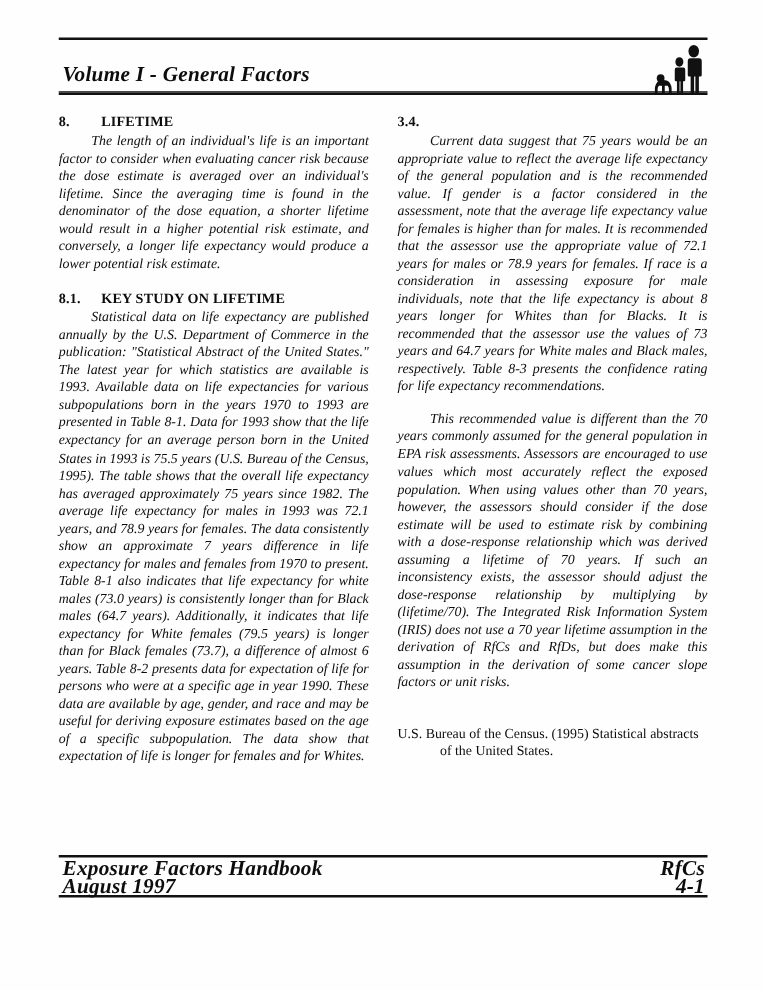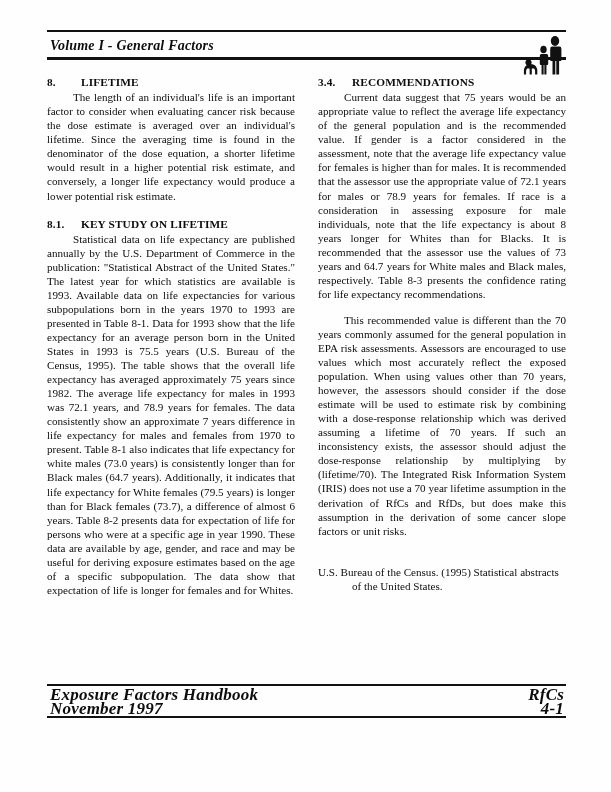--- a/index.html
+++ b/index.html
@@ -42,23 +42,23 @@
   }
   .rule-thin {
     border: 0;
     border-top: 1.3px solid #111;
     margin: 0;
     width: 100%;
   }
   .header-line {
     font-style: italic;
     font-weight: bold;
-    font-size: 14px;
+    font-size: 17px;
     letter-spacing: 0.2px;
-    padding: 6px 0 3px 3px;
+    padding: 18px 0 3px 3px;
     line-height: 1.15;
   }
   .header-logo {
     position: absolute;
     right: 2px;
     top: 3px;
     width: 46px;
     height: 44px;
   }
 
@@ -91,21 +91,21 @@
   .sec-head.spaced-top { margin-top: 14px; }
 
   p.body {
     font-size: 11.1px;
     line-height: 14.05px;
     text-align: justify;
     text-justify: inter-word;
     margin: 0;
     hyphens: none;
   }
-  p.body.indent { text-indent: 26px; }
+  p.body.indent { text-indent: 26px; font-style: italic; }
   p.body + p.body { margin-top: 12px; }
 
   p.ref {
     font-size: 11.1px;
     line-height: 14.05px;
     text-align: left;
     margin: 27px 0 0 0;
     padding-left: 34px;
     text-indent: -34px;
   }
@@ -188,38 +188,37 @@
           <span class="sec-title">KEY STUDY ON LIFETIME</span>
         </div>
         <p class="body indent">Statistical data on life expectancy are published annually by the U.S. Department of Commerce in the publication: "Statistical Abstract of the United States." The latest year for which statistics are available is 1993. Available data on life expectancies for various subpopulations born in the years 1970 to 1993 are presented in Table 8-1. Data for 1993 show that the life expectancy for an average person born in the United States in 1993 is 75.5 years (U.S. Bureau of the Census, 1995). The table shows that the overall life expectancy has averaged approximately 75 years since 1982. The average life expectancy for males in 1993 was 72.1 years, and 78.9 years for females. The data consistently show an approximate 7 years difference in life expectancy for males and females from 1970 to present. Table 8-1 also indicates that life expectancy for white males (73.0 years) is consistently longer than for Black males (64.7 years). Additionally, it indicates that life expectancy for White females (79.5 years) is longer than for Black females (73.7), a difference of almost 6 years. Table 8-2 presents data for expectation of life for persons who were at a specific age in year 1990. These data are available by age, gender, and race and may be useful for deriving exposure estimates based on the age of a specific subpopulation. The data show that expectation of life is longer for females and for Whites.</p>
 
       </div>
 
       <div class="col col-right">
 
         <div class="sec-head">
           <span class="sec-num">3.4.</span>
-          <span class="sec-title">RECOMMENDATIONS</span>
         </div>
         <p class="body indent">Current data suggest that 75 years would be an appropriate value to reflect the average life expectancy of the general population and is the recommended value. If gender is a factor considered in the assessment, note that the average life expectancy value for females is higher than for males. It is recommended that the assessor use the appropriate value of 72.1 years for males or 78.9 years for females. If race is a consideration in assessing exposure for male individuals, note that the life expectancy is about 8 years longer for Whites than for Blacks. It is recommended that the assessor use the values of 73 years and 64.7 years for White males and Black males, respectively. Table 8-3 presents the confidence rating for life expectancy recommendations.</p>
         <p class="body indent">This recommended value is different than the 70 years commonly assumed for the general population in EPA risk assessments. Assessors are encouraged to use values which most accurately reflect the exposed population. When using values other than 70 years, however, the assessors should consider if the dose estimate will be used to estimate risk by combining with a dose-response relationship which was derived assuming a lifetime of 70 years. If such an inconsistency exists, the assessor should adjust the dose-response relationship by multiplying by (lifetime/70). The Integrated Risk Information System (IRIS) does not use a 70 year lifetime assumption in the derivation of RfCs and RfDs, but does make this assumption in the derivation of some cancer slope factors or unit risks.</p>
 
         <p class="ref">U.S. Bureau of the Census.  (1995) Statistical abstracts of the United States.</p>
 
       </div>
 
     </div>
   </div>
 
   <div class="footer">
     <hr class="rule-thick">
     <div class="footer-rows">
       <div>
         <span class="footer-left u-line">Exposure Factors Handbook</span>
-        <span class="footer-left u-line">November 1997</span>
+        <span class="footer-left u-line">August 1997</span>
       </div>
       <div>
         <span class="footer-right u-line">RfCs</span>
         <span class="footer-right u-line">4-1</span>
       </div>
     </div>
     <hr class="footer-rule-bottom">
   </div>
 
 </div>

